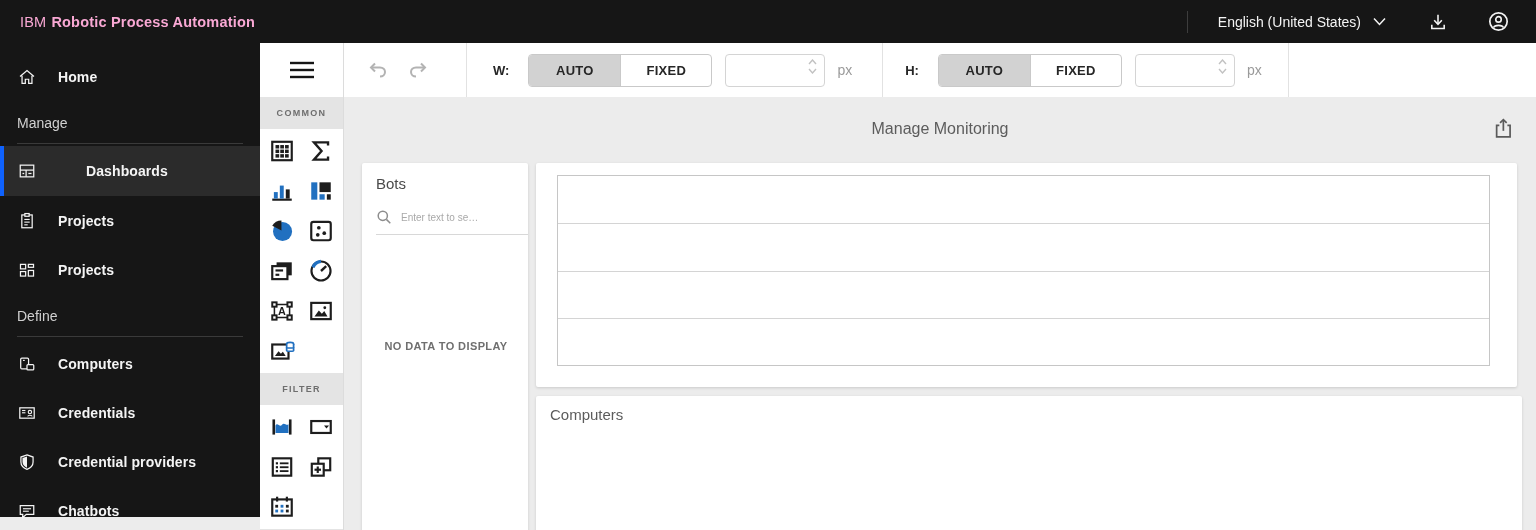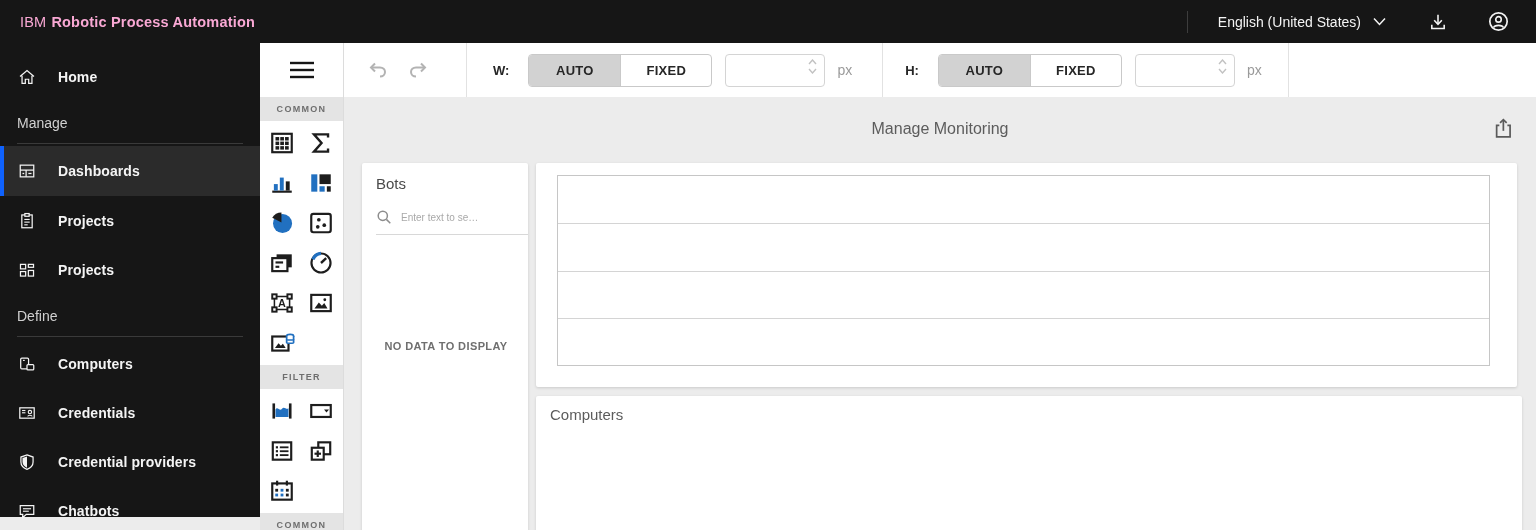--- a/index.html
+++ b/index.html
@@ -30,34 +30,34 @@
   .sidebar {
     position:absolute; top:30px; left:0; width:260px; height:487px;
     background:#161616; padding-top:22px; z-index:20;
   }
   .side-item {
     height:49px; display:flex; align-items:center;
     padding-left:18px; cursor:pointer;
   }
   .side-item .nav-ic { width:18px; height:18px; flex:0 0 18px; margin-right:22px; display:flex; align-items:center; }
   .side-item .lbl { color:#f4f4f4; font-size:14px; font-weight:700; letter-spacing:.1px; }
-  .side-item.active { background:#2b2b2b; border-left:4px solid #0f62fe; padding-left:14px; height:50px; }
+  .side-item.active { background:#2b2b2b; border-left:4px solid #0f62fe; padding-left:14px; height:50px;gap:28px; }
   .side-section {
     margin:8px 17px 2px 17px; padding:6px 0 12px 0;
     border-bottom:1px solid #3a3a3a;
     color:#d0d0d0; font-size:14px; font-weight:400;
   }
   
   .palette {
     position:absolute; top:43px; left:260px; width:84px; height:487px;
     background:#ffffff; border-right:1px solid #dcdcdc; z-index:20;
   }
   .hamburger-row { height:54px; display:flex; align-items:center; justify-content:center; }
   .pal-header {
-    height:24px; background:#e4e4e4; color:#6e6e6e;
+    height:32px; background:#e4e4e4; color:#6e6e6e;
     font-size:9px; font-weight:700; letter-spacing:1.3px;
     display:flex; align-items:center; justify-content:center;
   }
   .pal-grid {
     display:grid; grid-template-columns:1fr 1fr;
     padding:2px 2px; justify-items:center; align-items:center;
   }
   .pal-cell { width:38px; height:40px; display:flex; align-items:center; justify-content:center; cursor:pointer; }
   
   .toolbar {

